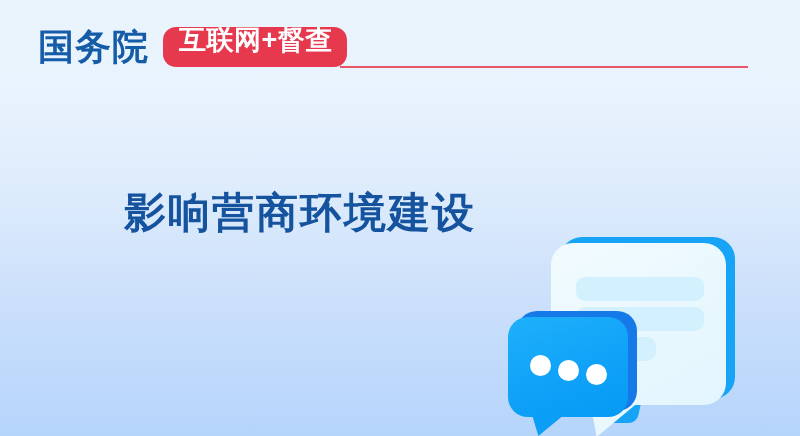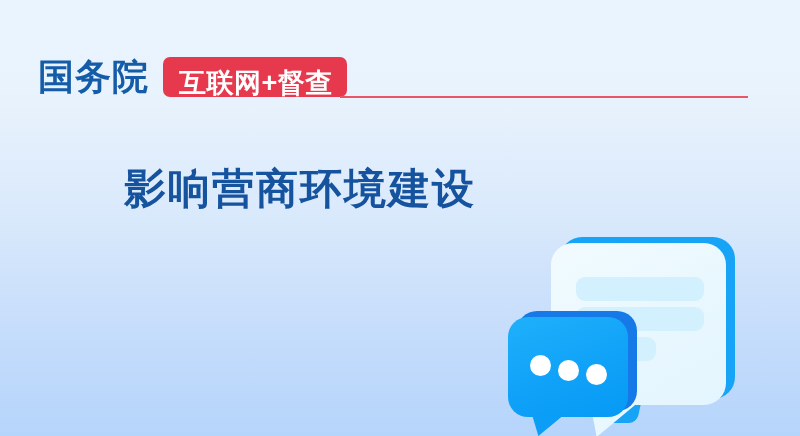--- a/index.html
+++ b/index.html
@@ -29,21 +29,20 @@
     overflow: hidden;
   }
 
   
   #header {
     position: absolute;
     left: 0;
     top: 0;
     width: 800px;
     height: 90px;
-    margin-top: 30px;
   }
 
   #gov-title {
     position: absolute;
     left: 38px;
     top: 26px;
     font-size: 36px;
     line-height: 42px;
     font-weight: bold;
     color: #145ba8;
@@ -52,23 +51,23 @@
   }
 
   #badge {
     position: absolute;
     left: 163px;
     top: 27px;
     height: 40px;
     padding: 0 14px 0 16px;
     box-sizing: border-box;
     background: #e6394e;
-    border-radius: 7px;
+    border-radius: 13px;
     display: flex;
-    align-items: flex-end;
+    align-items: flex-start;
     justify-content: center;
   }
   #badge-label {
     font-size: 27px;
     line-height: 27px;
     font-weight: bold;
     color: #ffffff;
     letter-spacing: 0.5px;
     white-space: nowrap;
   }
@@ -79,21 +78,21 @@
     top: 66px;
     width: 408px;
     height: 2px;
     background: #e8566a;
   }
 
   
   #headline {
     position: absolute;
     left: 0;
-    top: 158px;
+    top: 182px;
     width: 600px;
     text-align: center;
   }
   .headline-line {
     font-size: 42px;
     line-height: 62px;
     font-weight: bold;
     color: #15539f;
     letter-spacing: 2px;
     white-space: nowrap;

